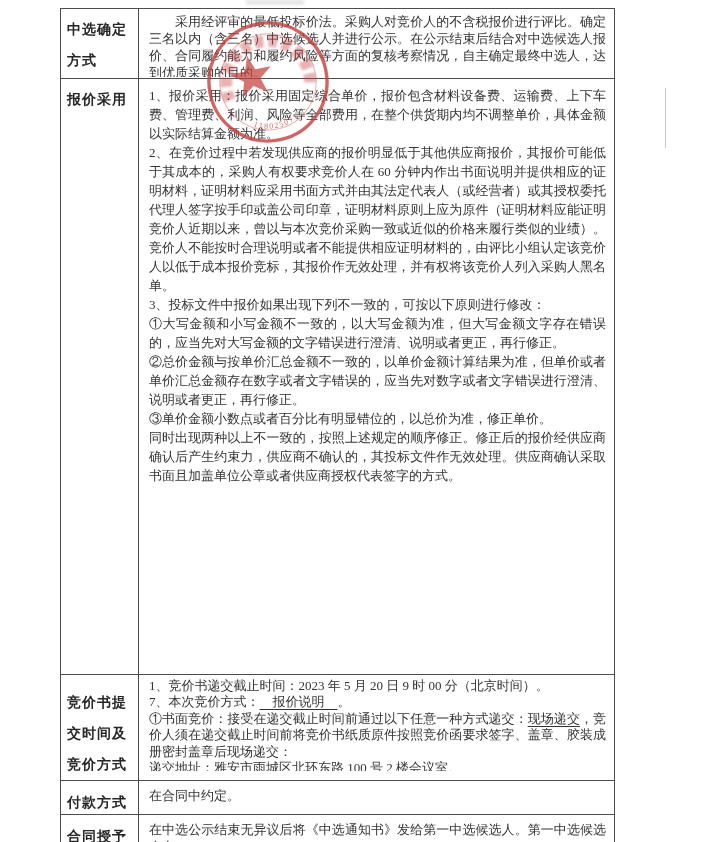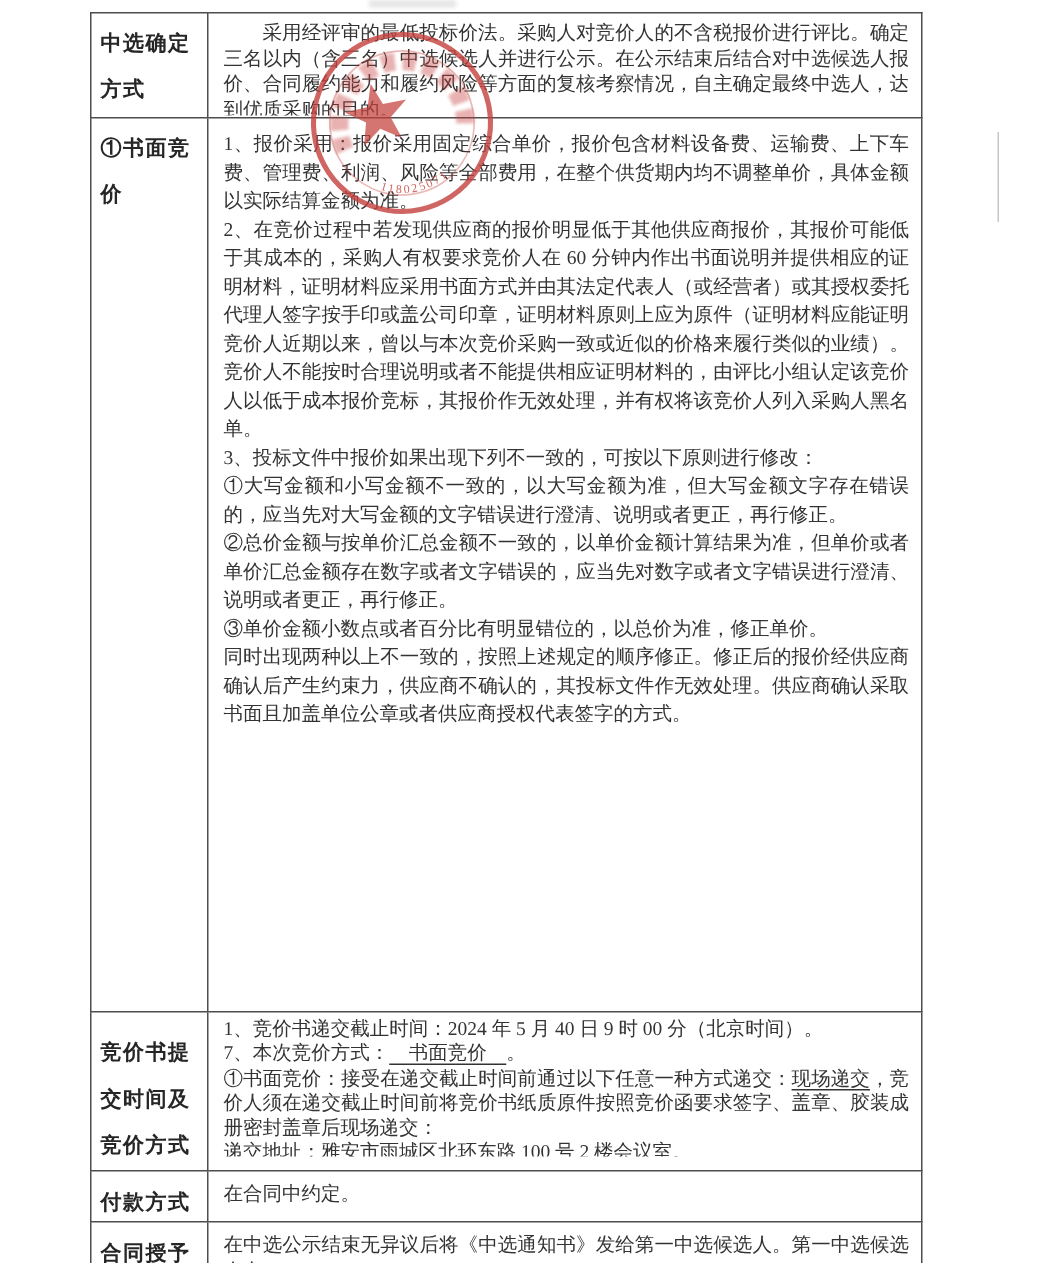--- a/index.html
+++ b/index.html
@@ -86,42 +86,42 @@
             <div class="clip"><span class="label-txt">中选确定方式</span></div>
           </td>
           <td class="content-cell">
             <div class="clip">
               <p class="para indent"><span class="">采用经评审的最低投标价法。采购人对竞价人的不含税报价进行评比。确定三名以内（含三名）中选候选人并进行公示。在公示结束后结合对中选候选人报价、合同履约能力和履约风险等方面的复核考察情况，自主确定最终中选人，达到优质采购的目的。</span></p>
             </div>
           </td>
         </tr>
         <tr class="r2">
           <td class="label-cell">
-            <div class="clip"><span class="label-txt">①书面竞价</span></div>
+            <div class="clip"><span class="label-txt">报价采用</span></div>
           </td>
           <td class="content-cell">
             <div class="clip">
               <p class="para"><span class="">1、报价采用：报价采用固定综合单价，报价包含材料设备费、运输费、上下车费、管理费、利润、风险等全部费用，在整个供货期内均不调整单价，具体金额以实际结算金额为准。</span></p>
               <p class="para"><span class="">2、在竞价过程中若发现供应商的报价明显低于其他供应商报价，其报价可能低于其成本的，采购人有权要求竞价人在 60 分钟内作出书面说明并提供相应的证明材料，证明材料应采用书面方式并由其法定代表人（或经营者）或其授权委托代理人签字按手印或盖公司印章，证明材料原则上应为原件（证明材料应能证明竞价人近期以来，曾以与本次竞价采购一致或近似的价格来履行类似的业绩）。竞价人不能按时合理说明或者不能提供相应证明材料的，由评比小组认定该竞价人以低于成本报价竞标，其报价作无效处理，并有权将该竞价人列入采购人黑名单。</span></p>
               <p class="para"><span class="">3、投标文件中报价如果出现下列不一致的，可按以下原则进行修改：</span></p>
               <p class="para"><span class="">①大写金额和小写金额不一致的，以大写金额为准，但大写金额文字存在错误的，应当先对大写金额的文字错误进行澄清、说明或者更正，再行修正。</span></p>
               <p class="para"><span class="">②总价金额与按单价汇总金额不一致的，以单价金额计算结果为准，但单价或者单价汇总金额存在数字或者文字错误的，应当先对数字或者文字错误进行澄清、说明或者更正，再行修正。</span></p>
               <p class="para"><span class="">③单价金额小数点或者百分比有明显错位的，以总价为准，修正单价。</span></p>
               <p class="para"><span class="">同时出现两种以上不一致的，按照上述规定的顺序修正。修正后的报价经供应商确认后产生约束力，供应商不确认的，其投标文件作无效处理。供应商确认采取书面且加盖单位公章或者供应商授权代表签字的方式。</span></p>
             </div>
           </td>
         </tr>
         <tr class="r3">
           <td class="label-cell">
             <div class="clip"><span class="label-txt">竞价书提交时间及竞价方式</span></div>
           </td>
           <td class="content-cell">
             <div class="clip">
-              <p class="para"><span class="">1、竞价书递交截止时间：2024 年 5 月 40 日 9 时 00 分（北京时间）。</span></p>
-              <p class="para"><span class="">7、本次竞价方式：</span><span class="u">　书面竞价　</span><span class="">。</span></p>
+              <p class="para"><span class="">1、竞价书递交截止时间：2023 年 5 月 20 日 9 时 00 分（北京时间）。</span></p>
+              <p class="para"><span class="">7、本次竞价方式：</span><span class="u">　报价说明　</span><span class="">。</span></p>
               <p class="para"><span class="b ">①书面竞价：</span><span class="">接受在递交截止时间前通过以下任意一种方式递交：</span><span class="u">现场递交</span><span class="">，竞价人须在递交截止时间前将竞价书纸质原件按照竞价函要求</span><span class="b ">签字、盖章、胶装成册密封盖章</span><span class="">后现场递交：</span></p>
               <p class="para"><span class="b ">递交地址：雅安市雨城区北环东路 100 号 2 楼会议室。</span></p>
             </div>
           </td>
         </tr>
         <tr class="r4">
           <td class="label-cell">
             <div class="clip"><span class="label-txt">付款方式</span></div>
           </td>
           <td class="content-cell">

